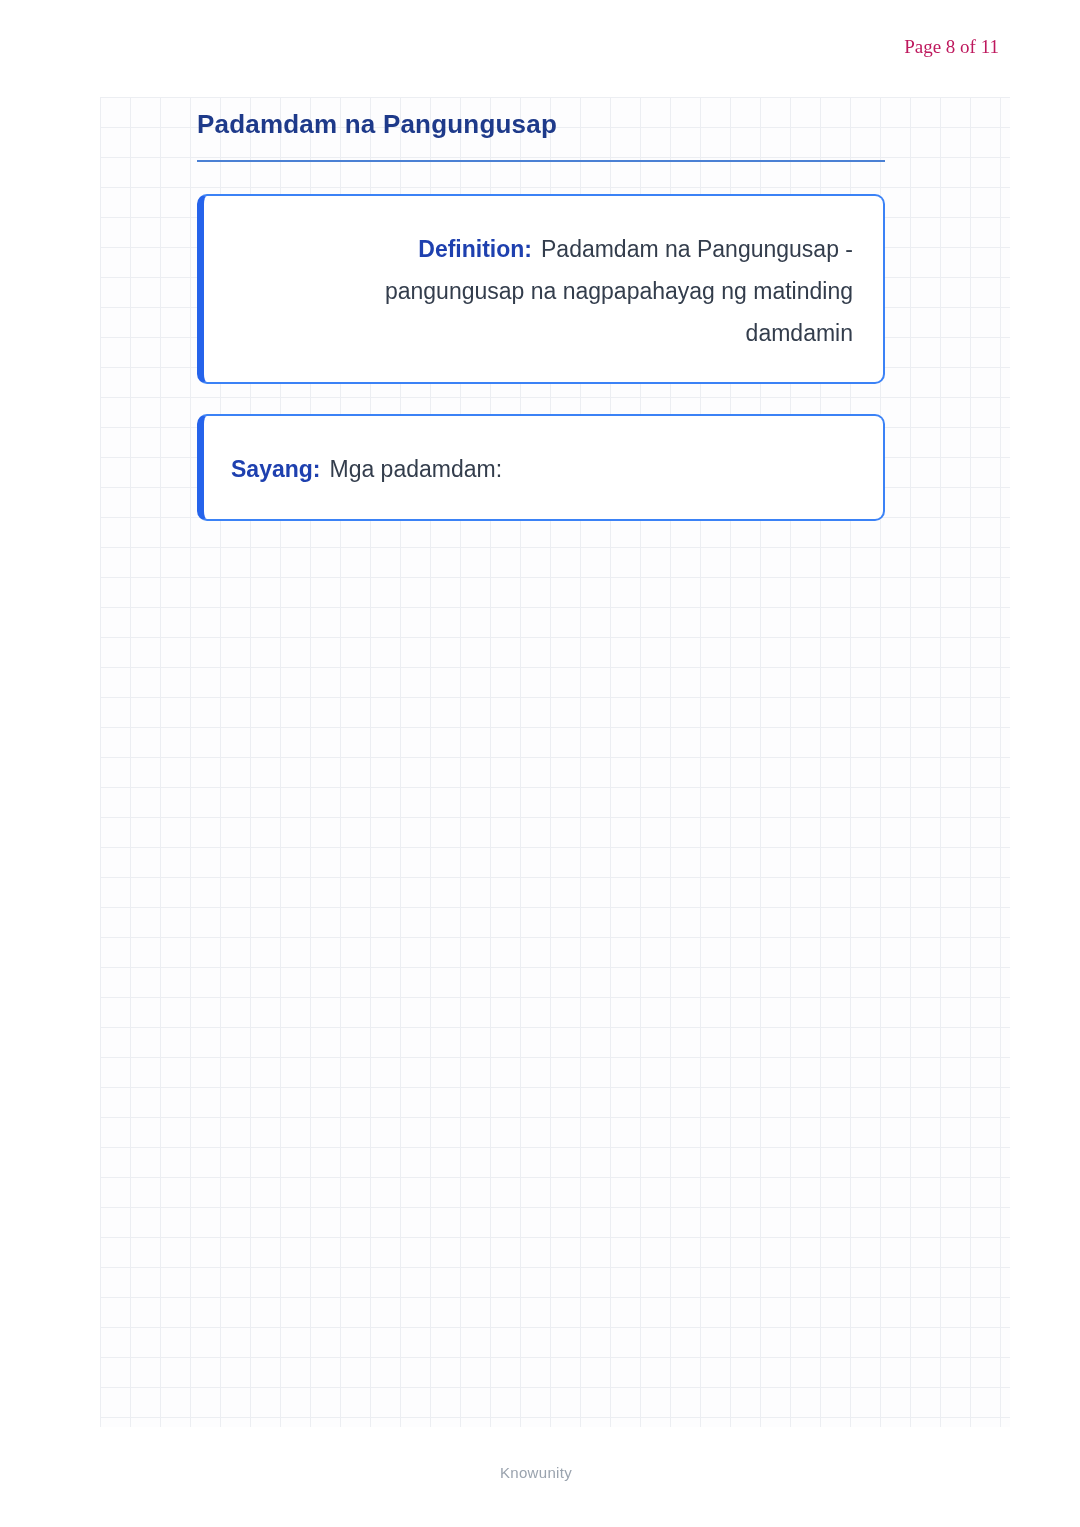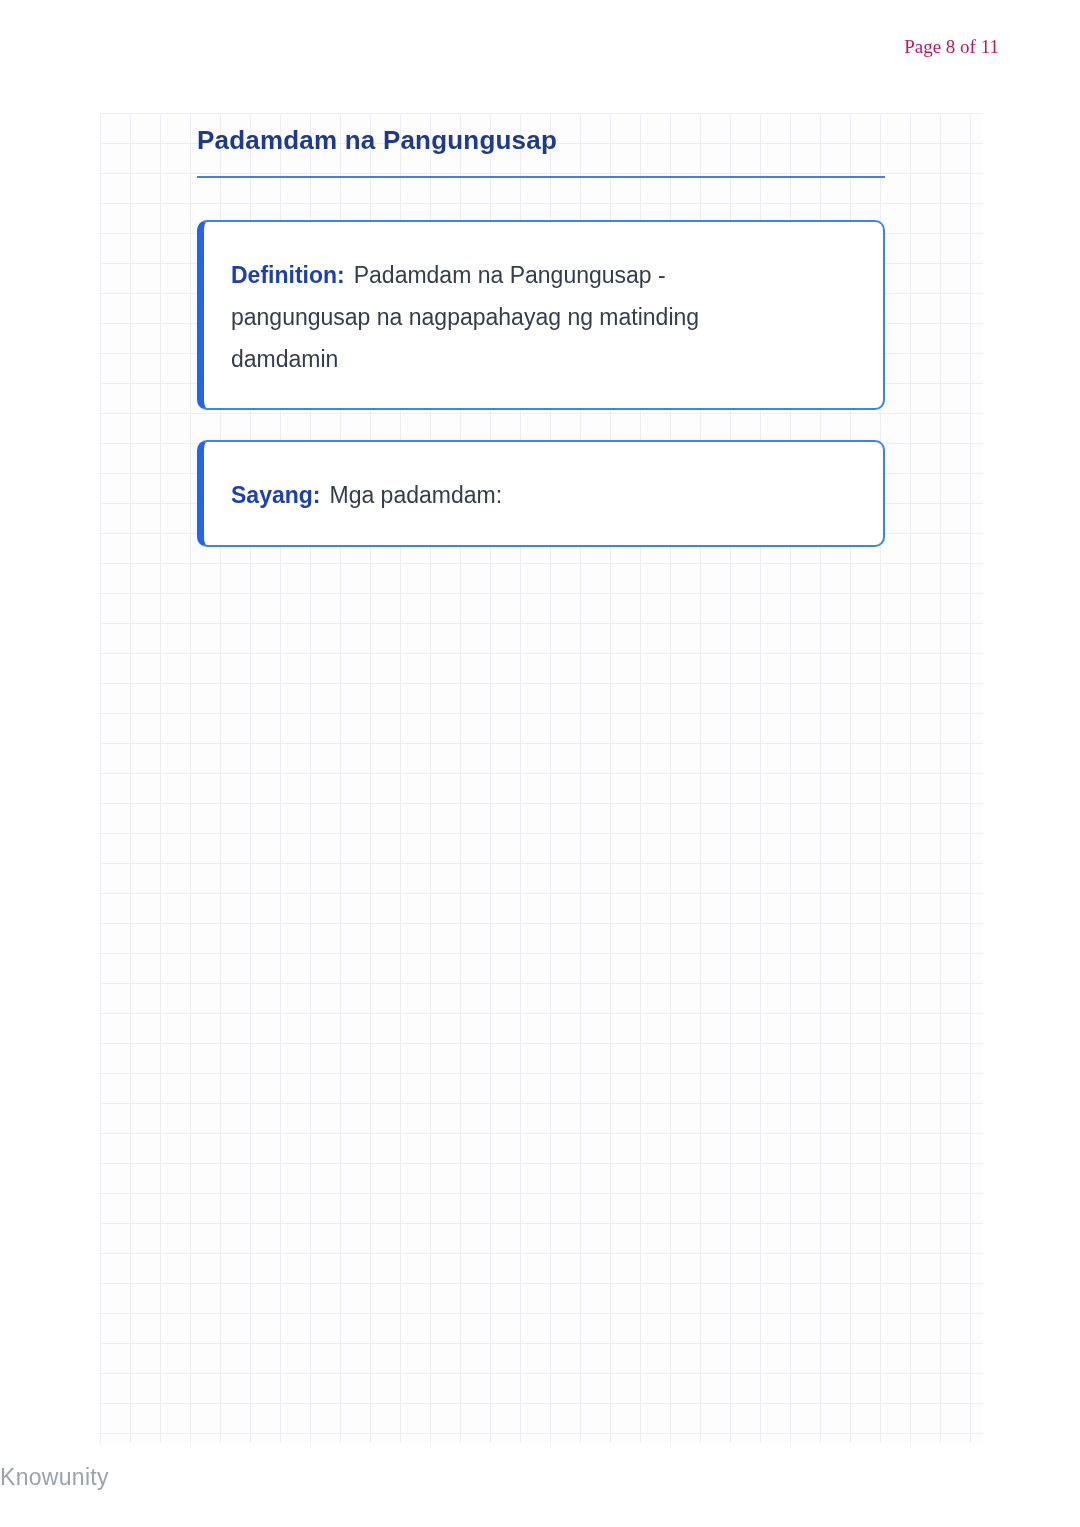--- a/index.html
+++ b/index.html
@@ -20,28 +20,29 @@
     top: 36px;
     right: 81px;
     font-family: "Liberation Serif", serif;
     font-size: 19px;
     color: #be185d;
   }
 
   .paper {
     position: absolute;
     left: 100px;
-    top: 113px;
+    top: 97px;
     width: 883px;
     height: 1330px;
     background-color: #fdfdfe;
     background-image:
       linear-gradient(to right, #eceef2 1px, transparent 1px),
       linear-gradient(to bottom, #eceef2 1px, transparent 1px);
     background-size: 30px 30px;
+    padding-left: 27px;
   }
 
   .content {
     position: absolute;
     left: 97px;
     top: 8px;
     width: 688px;
   }
 
   .section-title {
@@ -58,21 +59,21 @@
     background: #ffffff;
     border: 2px solid #3b82f6;
     border-left: 7px solid #2563eb;
     border-radius: 10px;
     padding: 32px 30px 28px 27px;
     font-size: 23px;
     line-height: 42px;
     color: #333d4c;
   }
 
-  .definition-box { margin-top: 42px; }
+  .definition-box { margin-top: 32px; text-align: right; }
   .example-box   { margin-top: 30px; line-height: 43px; }
 
   .callout-label {
     color: #1e40af;
     font-weight: bold;
     margin-right: 9px;
   }
 
   .pre-line { white-space: pre-line; }
 
@@ -98,22 +99,22 @@
     position: absolute;
     left: 2px;
     color: #333d4c;
   }
 
   .footer {
     position: absolute;
     left: 0;
     right: 8px;
     top: 1464px;
-    text-align: left;
-    font-size: 23px;
+    text-align: center;
+    font-size: 15px;
     color: #9aa3ae;
     letter-spacing: 0.3px;
   }
 </style>
 </head>
 <body>
 
 <div class="page-number">Page 8 of 11</div>
 
 <div class="paper">

